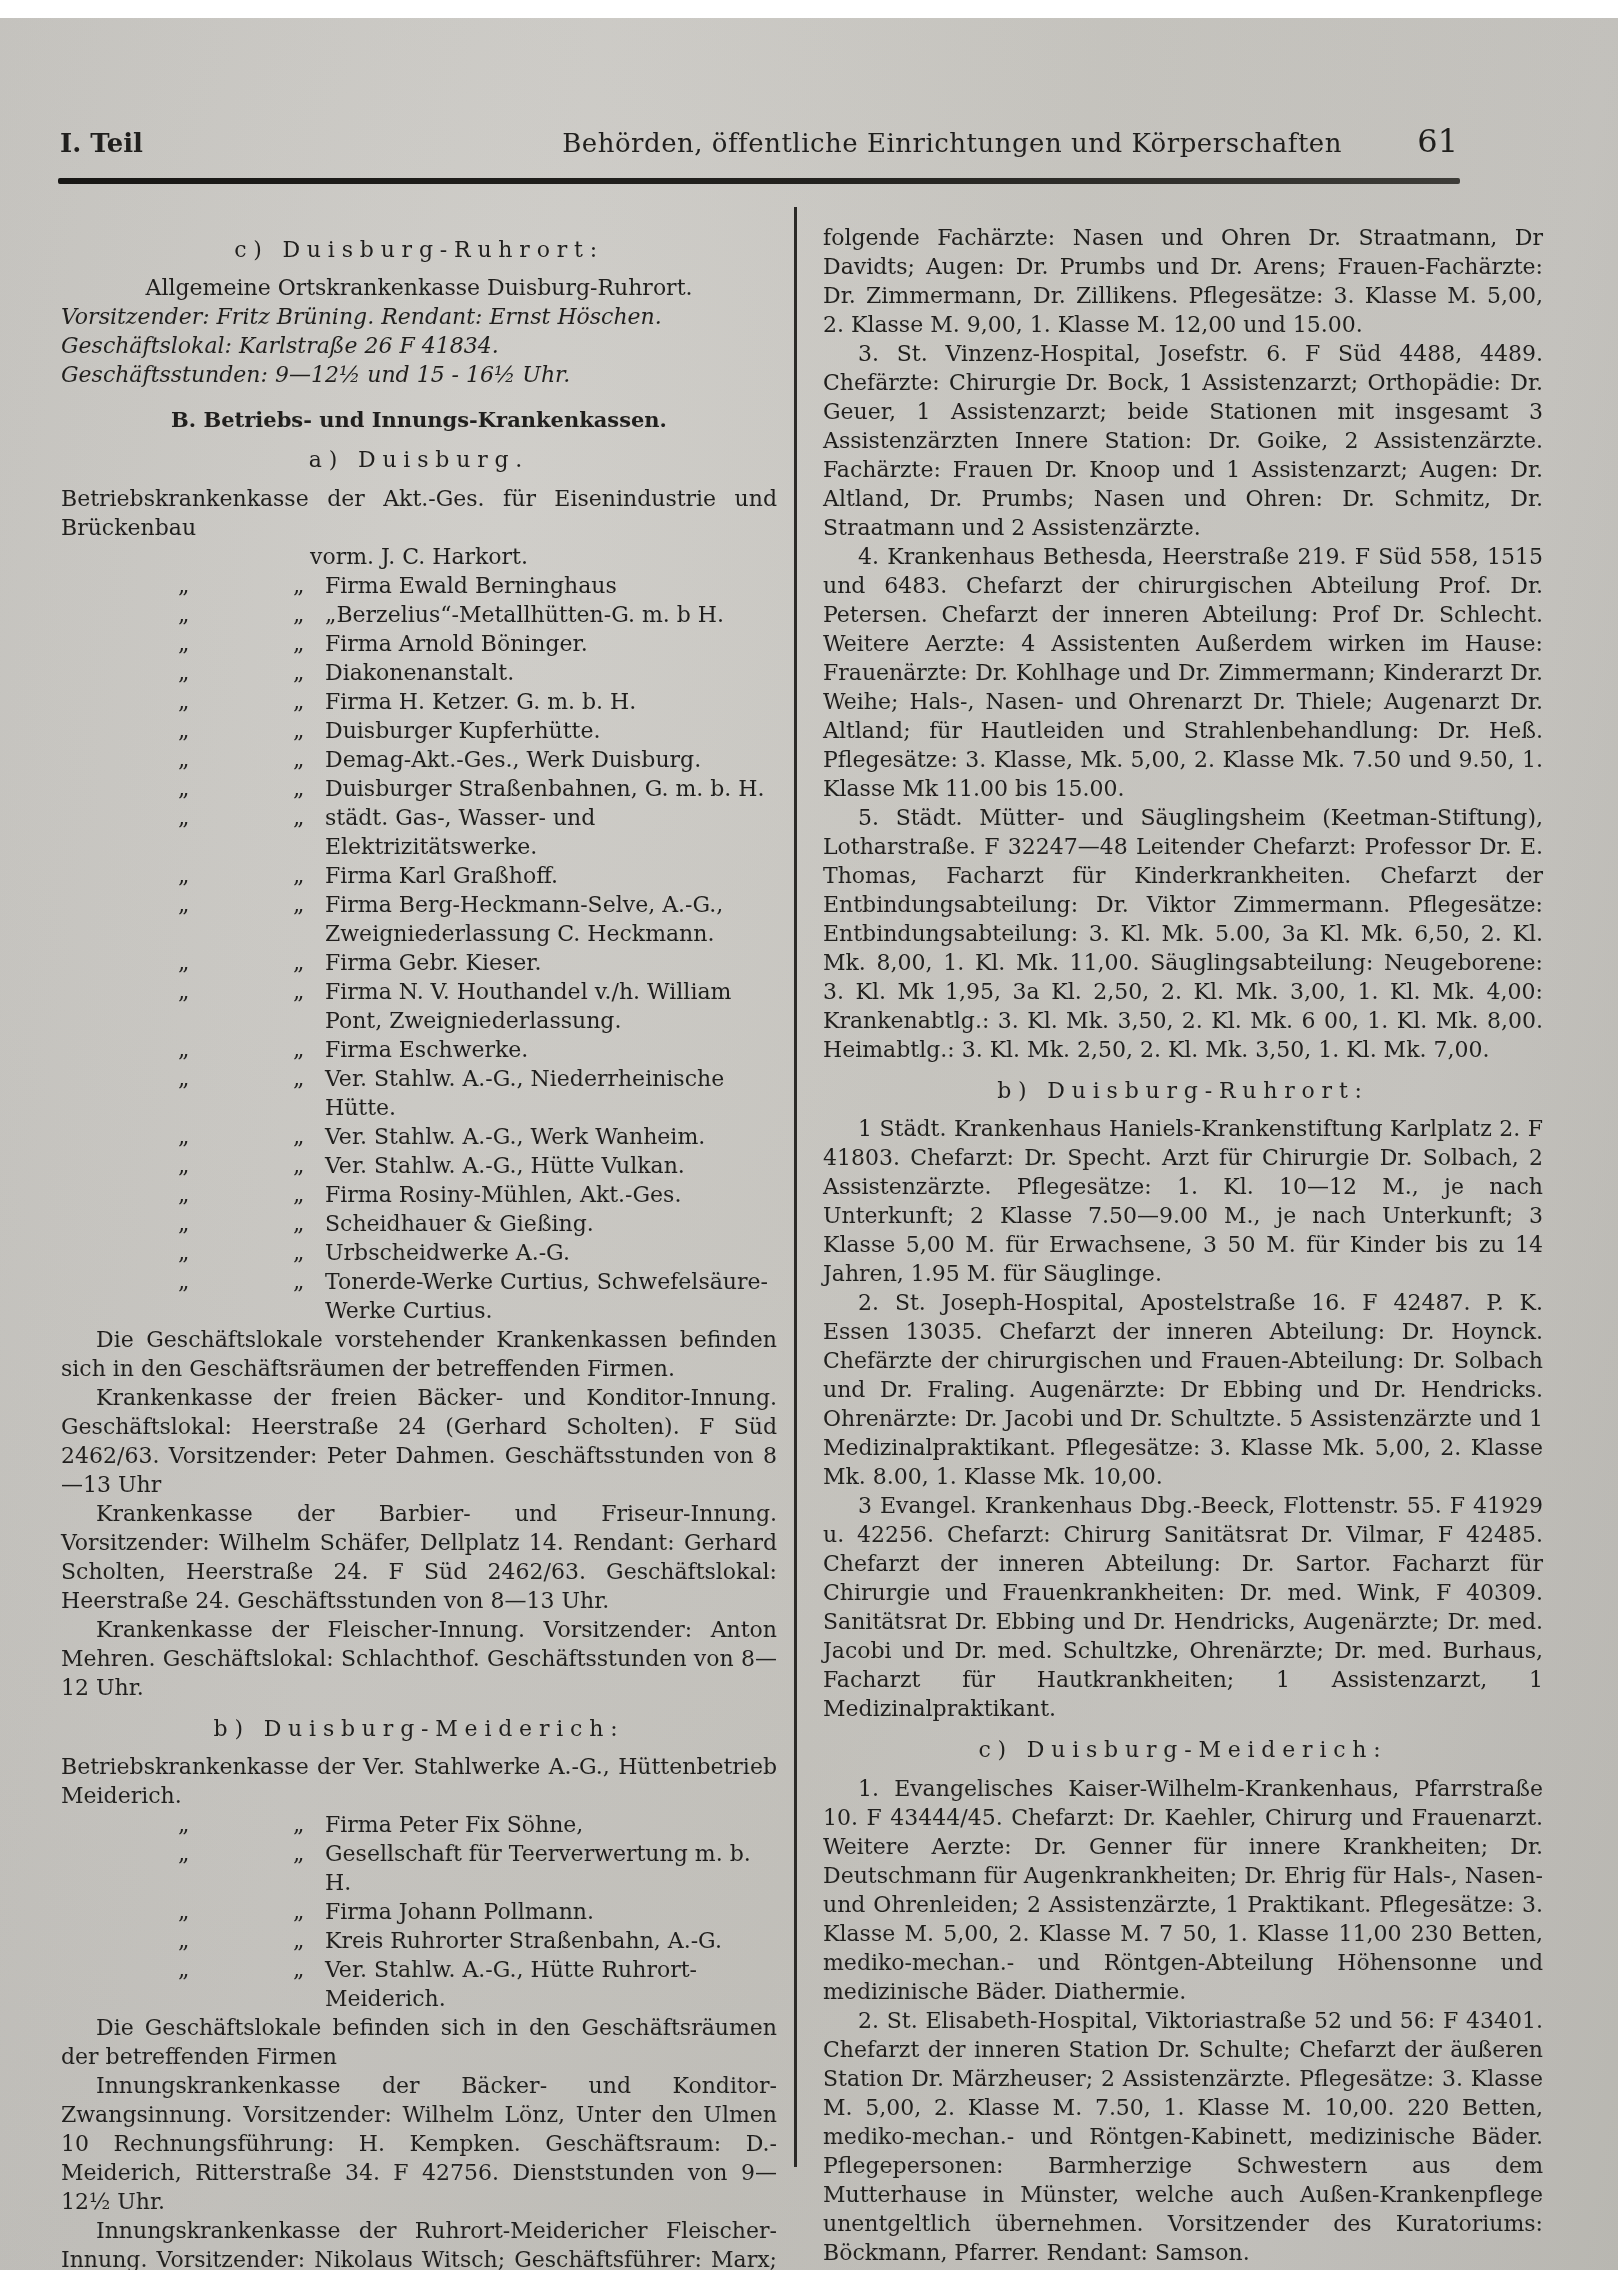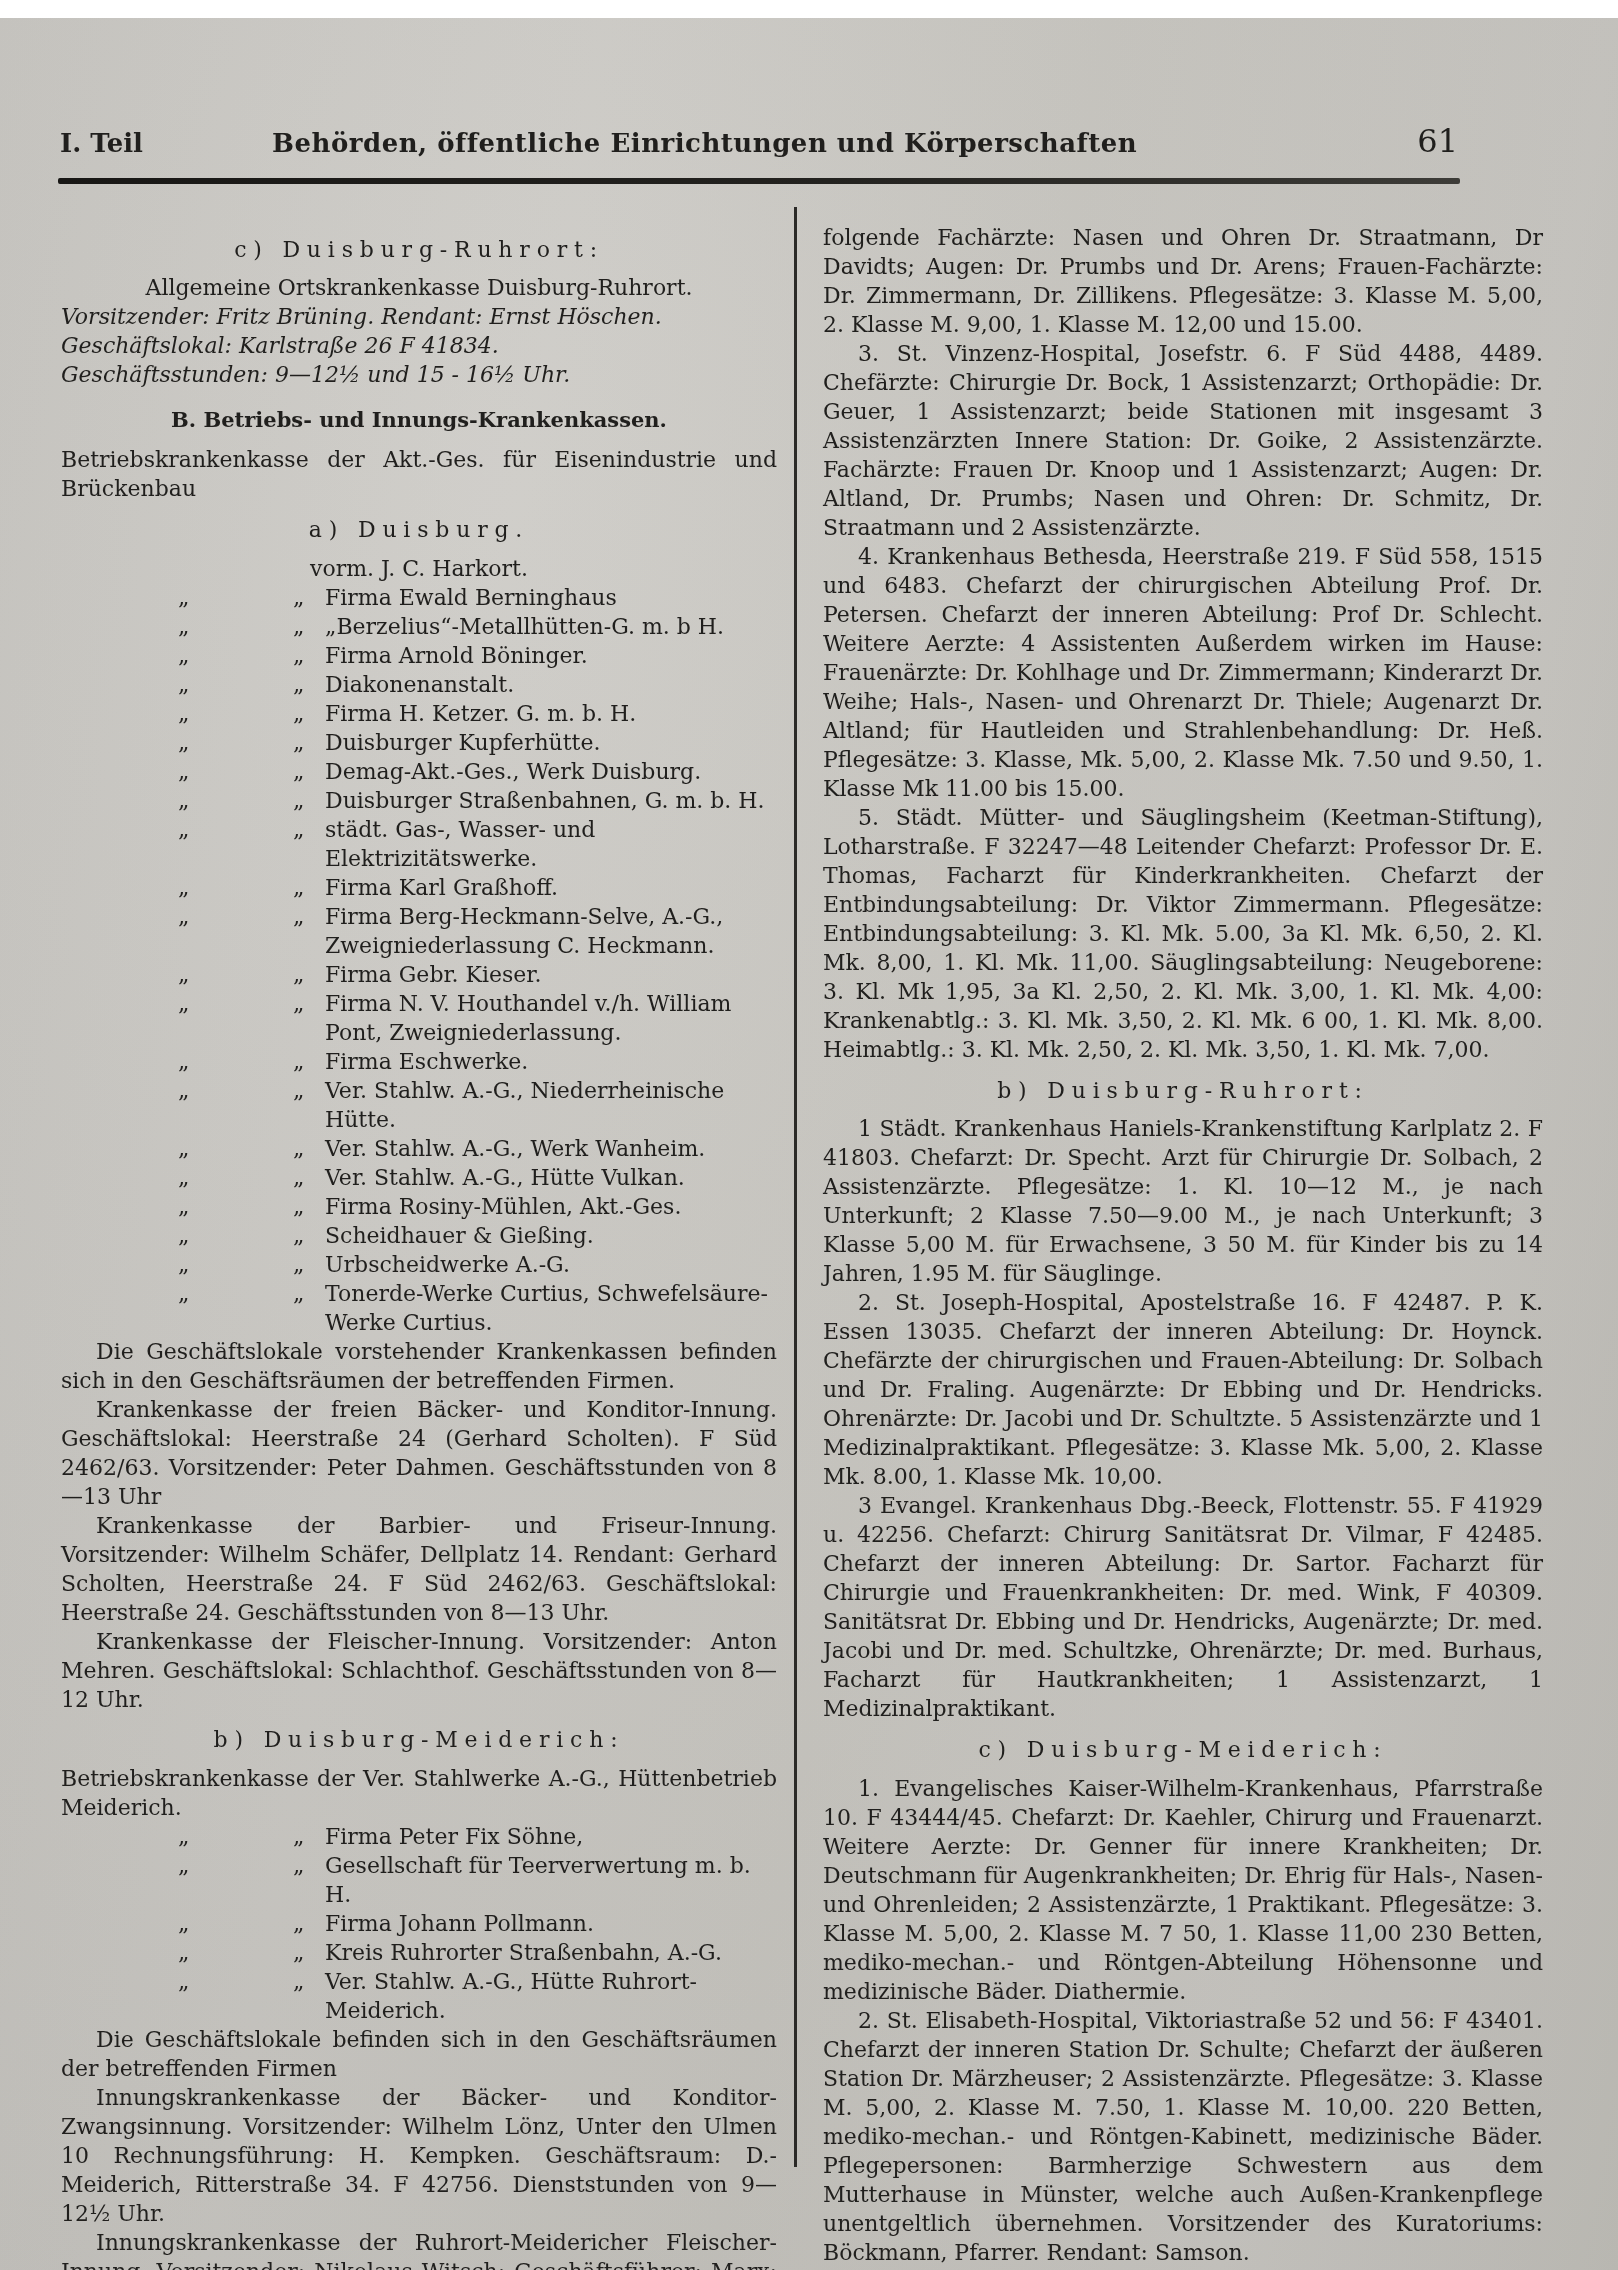--- a/index.html
+++ b/index.html
@@ -12,21 +12,21 @@
     font-family:"DejaVu Serif", serif;
     color:#201f1d;
     overflow:hidden;
     margin-top:18px;
   }
   .header{
     position:absolute;left:60px;top:104px;width:1398px;
     display:flex;align-items:baseline;
   }
   .header .part{font-size:26px;font-weight:bold;flex:0 0 212px;}
-  .header .title{font-size:26px;font-weight:bold;text-align:left;flex:1;letter-spacing:0.5px;}
+  .header .title{font-size:26px;font-weight:normal;text-align:right;flex:1;letter-spacing:0.5px;}
   .header .pagenum{font-size:32px;font-weight:normal;flex:0 0 116px;text-align:right;}
   .rule{
     position:absolute;left:58px;top:160px;width:1402px;height:5.8px;
     background:linear-gradient(90deg,#181715 0%,#23221f 55%,#34332f 85%,#3d3c38 100%);
     border-radius:1.9px;
   }
   .divider{
     position:absolute;left:794px;top:189px;width:2.9px;height:1960px;
     background:#2b2a27;
   }
@@ -65,22 +65,22 @@
   <div class="rule"></div>
   <div class="divider"></div>
 
   <div class="col col-left" id="col-left">
       <p class="blk section">c) Duisburg-Ruhrort:</p>
       <p class="blk center">Allgemeine Ortskrankenkasse Duisburg-Ruhrort.</p>
       <p class="blk line">Vorsitzender: Fritz Brüning.  Rendant: Ernst Höschen.</p>
       <p class="blk line">Geschäftslokal: Karlstraße 26   F 41834.</p>
       <p class="blk line">Geschäftsstunden: 9—12½ und 15 - 16½ Uhr.</p>
       <p class="blk bold-heading">B. Betriebs- und Innungs-Krankenkassen.</p>
+      <p class="blk section">a) Duisburg.</p>
       <p class="blk para-flush">Betriebskrankenkasse der Akt.-Ges. für Eisenindustrie und Brückenbau</p>
-      <p class="blk section">a) Duisburg.</p>
       <p class="blk center">vorm. J. C. Harkort.</p>
       <div class="blk ditto">
         <span class="m1">„</span>
         <span class="m2">„</span>
         <span class="txt">Firma Ewald Berninghaus</span>
       </div>
       <div class="blk ditto">
         <span class="m1">„</span>
         <span class="m2">„</span>
         <span class="txt">„Berzelius“-Metallhütten-G. m. b H.</span>

